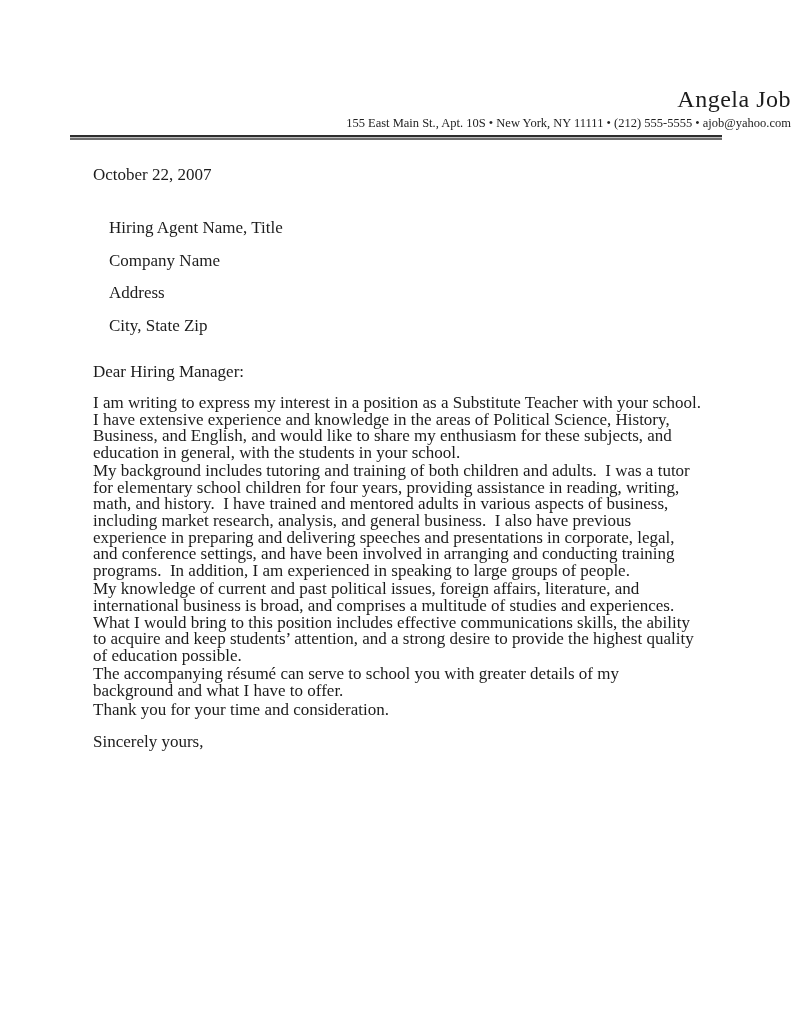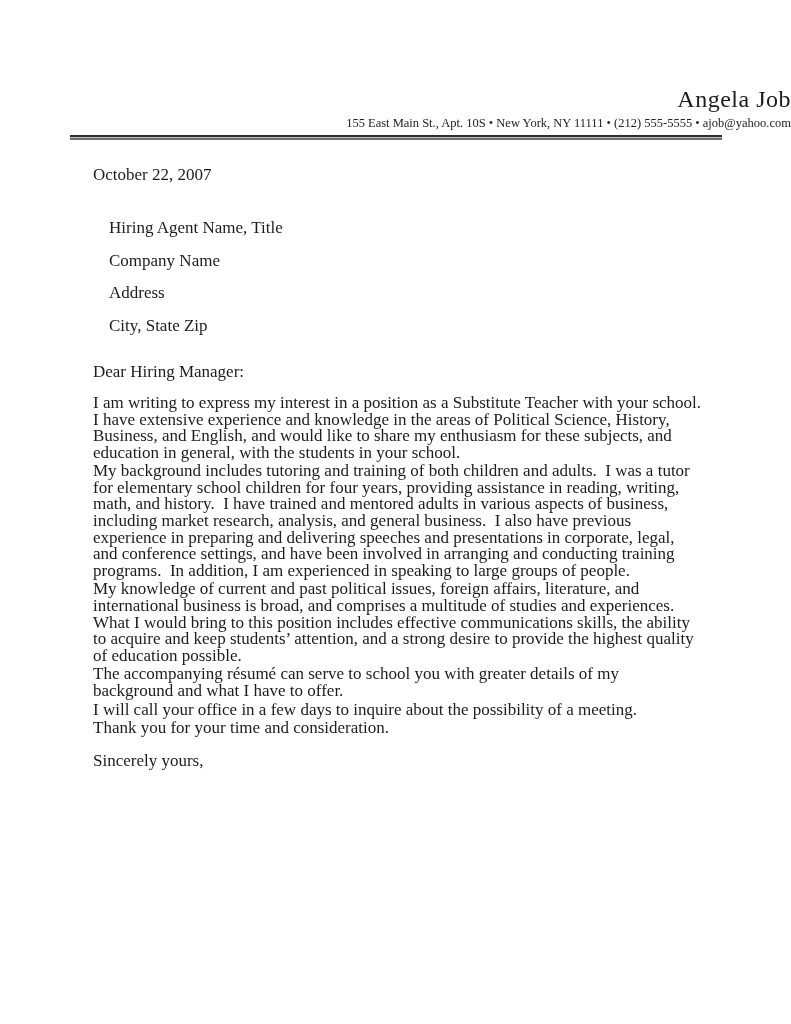--- a/index.html
+++ b/index.html
@@ -87,20 +87,19 @@
     <div class="salutation">Dear Hiring Manager:</div>
 
     <p class="para">I am writing to express my interest in a position as a Substitute Teacher with your school.  I have extensive experience and knowledge in the areas of Political Science, History, Business, and English, and would like to share my enthusiasm for these subjects, and education in general, with the students in your school.</p>
 
     <p class="para">My background includes tutoring and training of both children and adults.  I was a tutor for elementary school children for four years, providing assistance in reading, writing, math, and history.  I have trained and mentored adults in various aspects of business, including market research, analysis, and general business.  I also have previous experience in preparing and delivering speeches and presentations in corporate, legal, and conference settings, and have been involved in arranging and conducting training programs.  In addition, I am experienced in speaking to large groups of people.</p>
 
     <p class="para">My knowledge of current and past political issues, foreign affairs, literature, and international business is broad, and comprises a multitude of studies and experiences.  What I would bring to this position includes effective communications skills, the ability to acquire and keep students’ attention, and a strong desire to provide the highest quality of education possible.</p>
 
     <p class="para">The accompanying résumé can serve to school you with greater details of my background and what I have to offer.</p>
 
-    <p class="para">I will call your office in a few days to inquire about the possibility of a meeting.</p>
 
     <p class="para">Thank you for your time and consideration.</p>
 
     <div class="closing">Sincerely yours,</div>
 
   </main>
 </div>
 
 </body></html>

